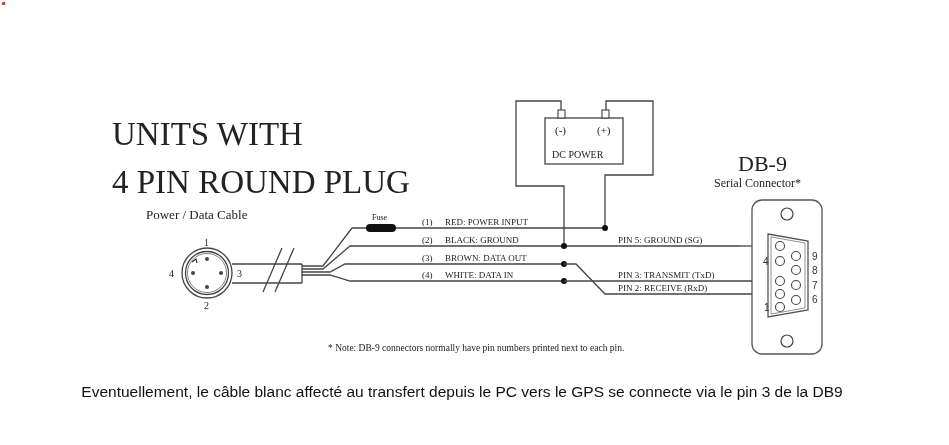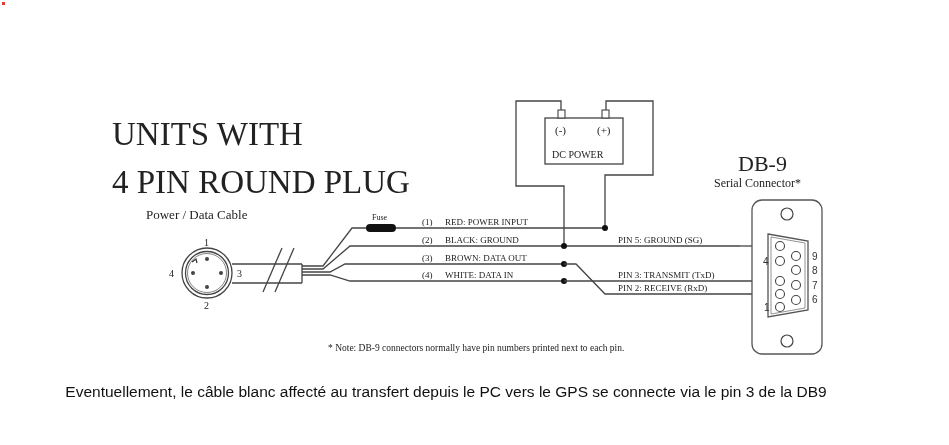--- a/index.html
+++ b/index.html
@@ -3,21 +3,21 @@
   <meta charset="utf-8">
   <style>
     html, body { margin: 0; padding: 0; background: #ffffff; }
     body { width: 949px; height: 445px; position: relative; overflow: hidden; }
     .canvas { position: absolute; left: 0; top: 0; width: 949px; height: 445px; }
     .serif { font-family: "Liberation Serif", "DejaVu Serif", serif; fill: #222; }
     .sans { font-family: "Liberation Sans", "DejaVu Sans", sans-serif; }
     .wire { stroke: #444; stroke-width: 1.3; fill: none; }
     .red-dot { position: absolute; left: 2px; top: 2px; width: 3px; height: 3px; background: #e53935; }
     .caption {
-      position: absolute; left: 0; top: 383px; width: 892px; text-align: center;
+      position: absolute; left: 16px; top: 383px; width: 892px; text-align: center;
       font-family: "Liberation Sans", "DejaVu Sans", sans-serif; font-size: 15.5px; color: #111;
     }
   </style>
 </head>
 <body>
 
 <div class="red-dot"></div>
 
 <svg class="canvas" viewBox="0 0 949 445" xmlns="http://www.w3.org/2000/svg">
 

